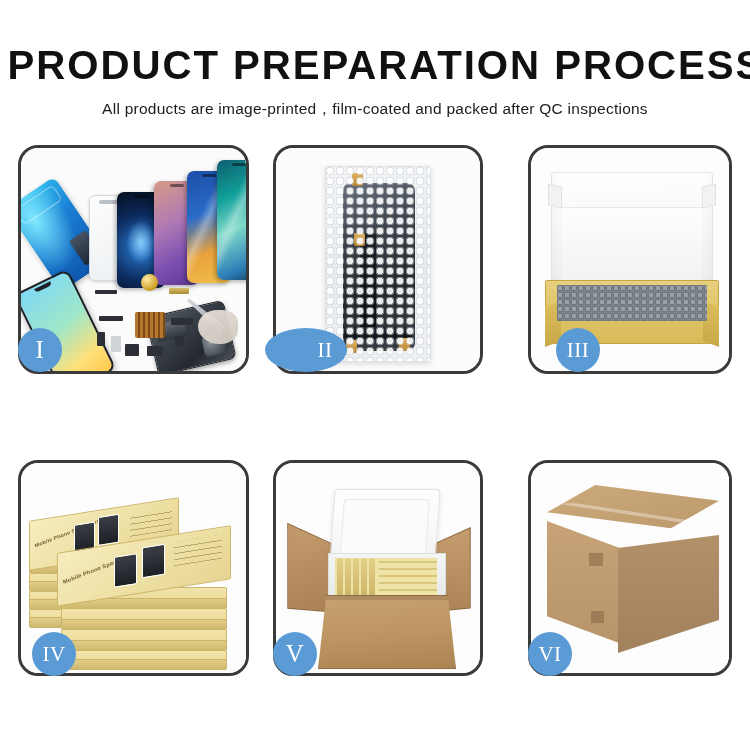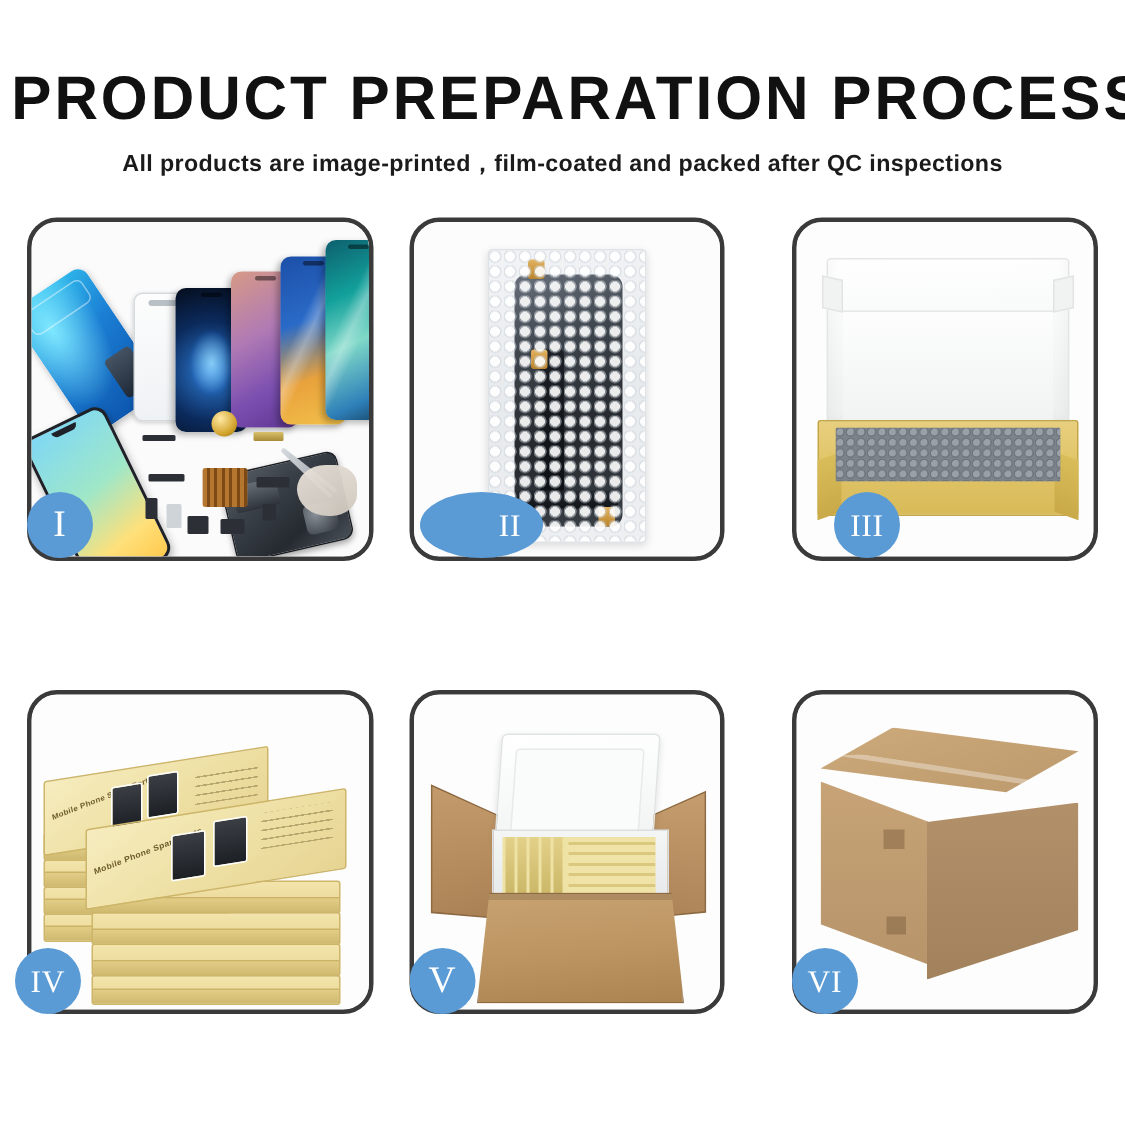--- a/index.html
+++ b/index.html
@@ -20,21 +20,20 @@
     font-weight:700;color:#111111;
     letter-spacing:2.0px;
     margin-top:45px;
     transform:scaleX(0.98);
     white-space:nowrap;
   }
   .subtitle{
     font-size:15.5px;color:#1b1b1b;
     margin-top:13px;letter-spacing:0.25px;
     white-space:nowrap;
-    font-weight:bold;
   }
 
   
   .grid{position:absolute;left:0;top:143px;width:750px;height:540px;}
   .panel{
     position:absolute;
     border:3px solid #3a3a3a;
     border-radius:20px;
     background:#ffffff;
     box-sizing:border-box;
@@ -58,23 +57,23 @@
     background:#5b9bd5;
     color:#ffffff;
     font-family:"Liberation Serif", serif;
     font-size:25px;
     display:flex;align-items:center;justify-content:center;
     letter-spacing:0.5px;
     z-index:9;
   }
   .badge.sm{font-size:21px;}
   .b1{left:18px;  top:185px;}
-  .b2{left:280px; top:185px;padding-left:38px;}
+  .b2{left:265px; top:185px;padding-left:38px;}
   .b3{left:556px; top:185px;}
-  .b4{left:10px;  top:489px;}
+  .b4{left:32px;  top:489px;}
   .b5{left:273px; top:489px;}
   .b6{left:528px; top:489px;}
 
   
   .p1 .scene{background:#fbfbfb;}
   
   .film{
     left:8px;top:36px;width:58px;height:100px;border-radius:8px;
     background:
       radial-gradient(ellipse at 30% 25%, #7fe8ff 0%, rgba(127,232,255,0) 55%),

